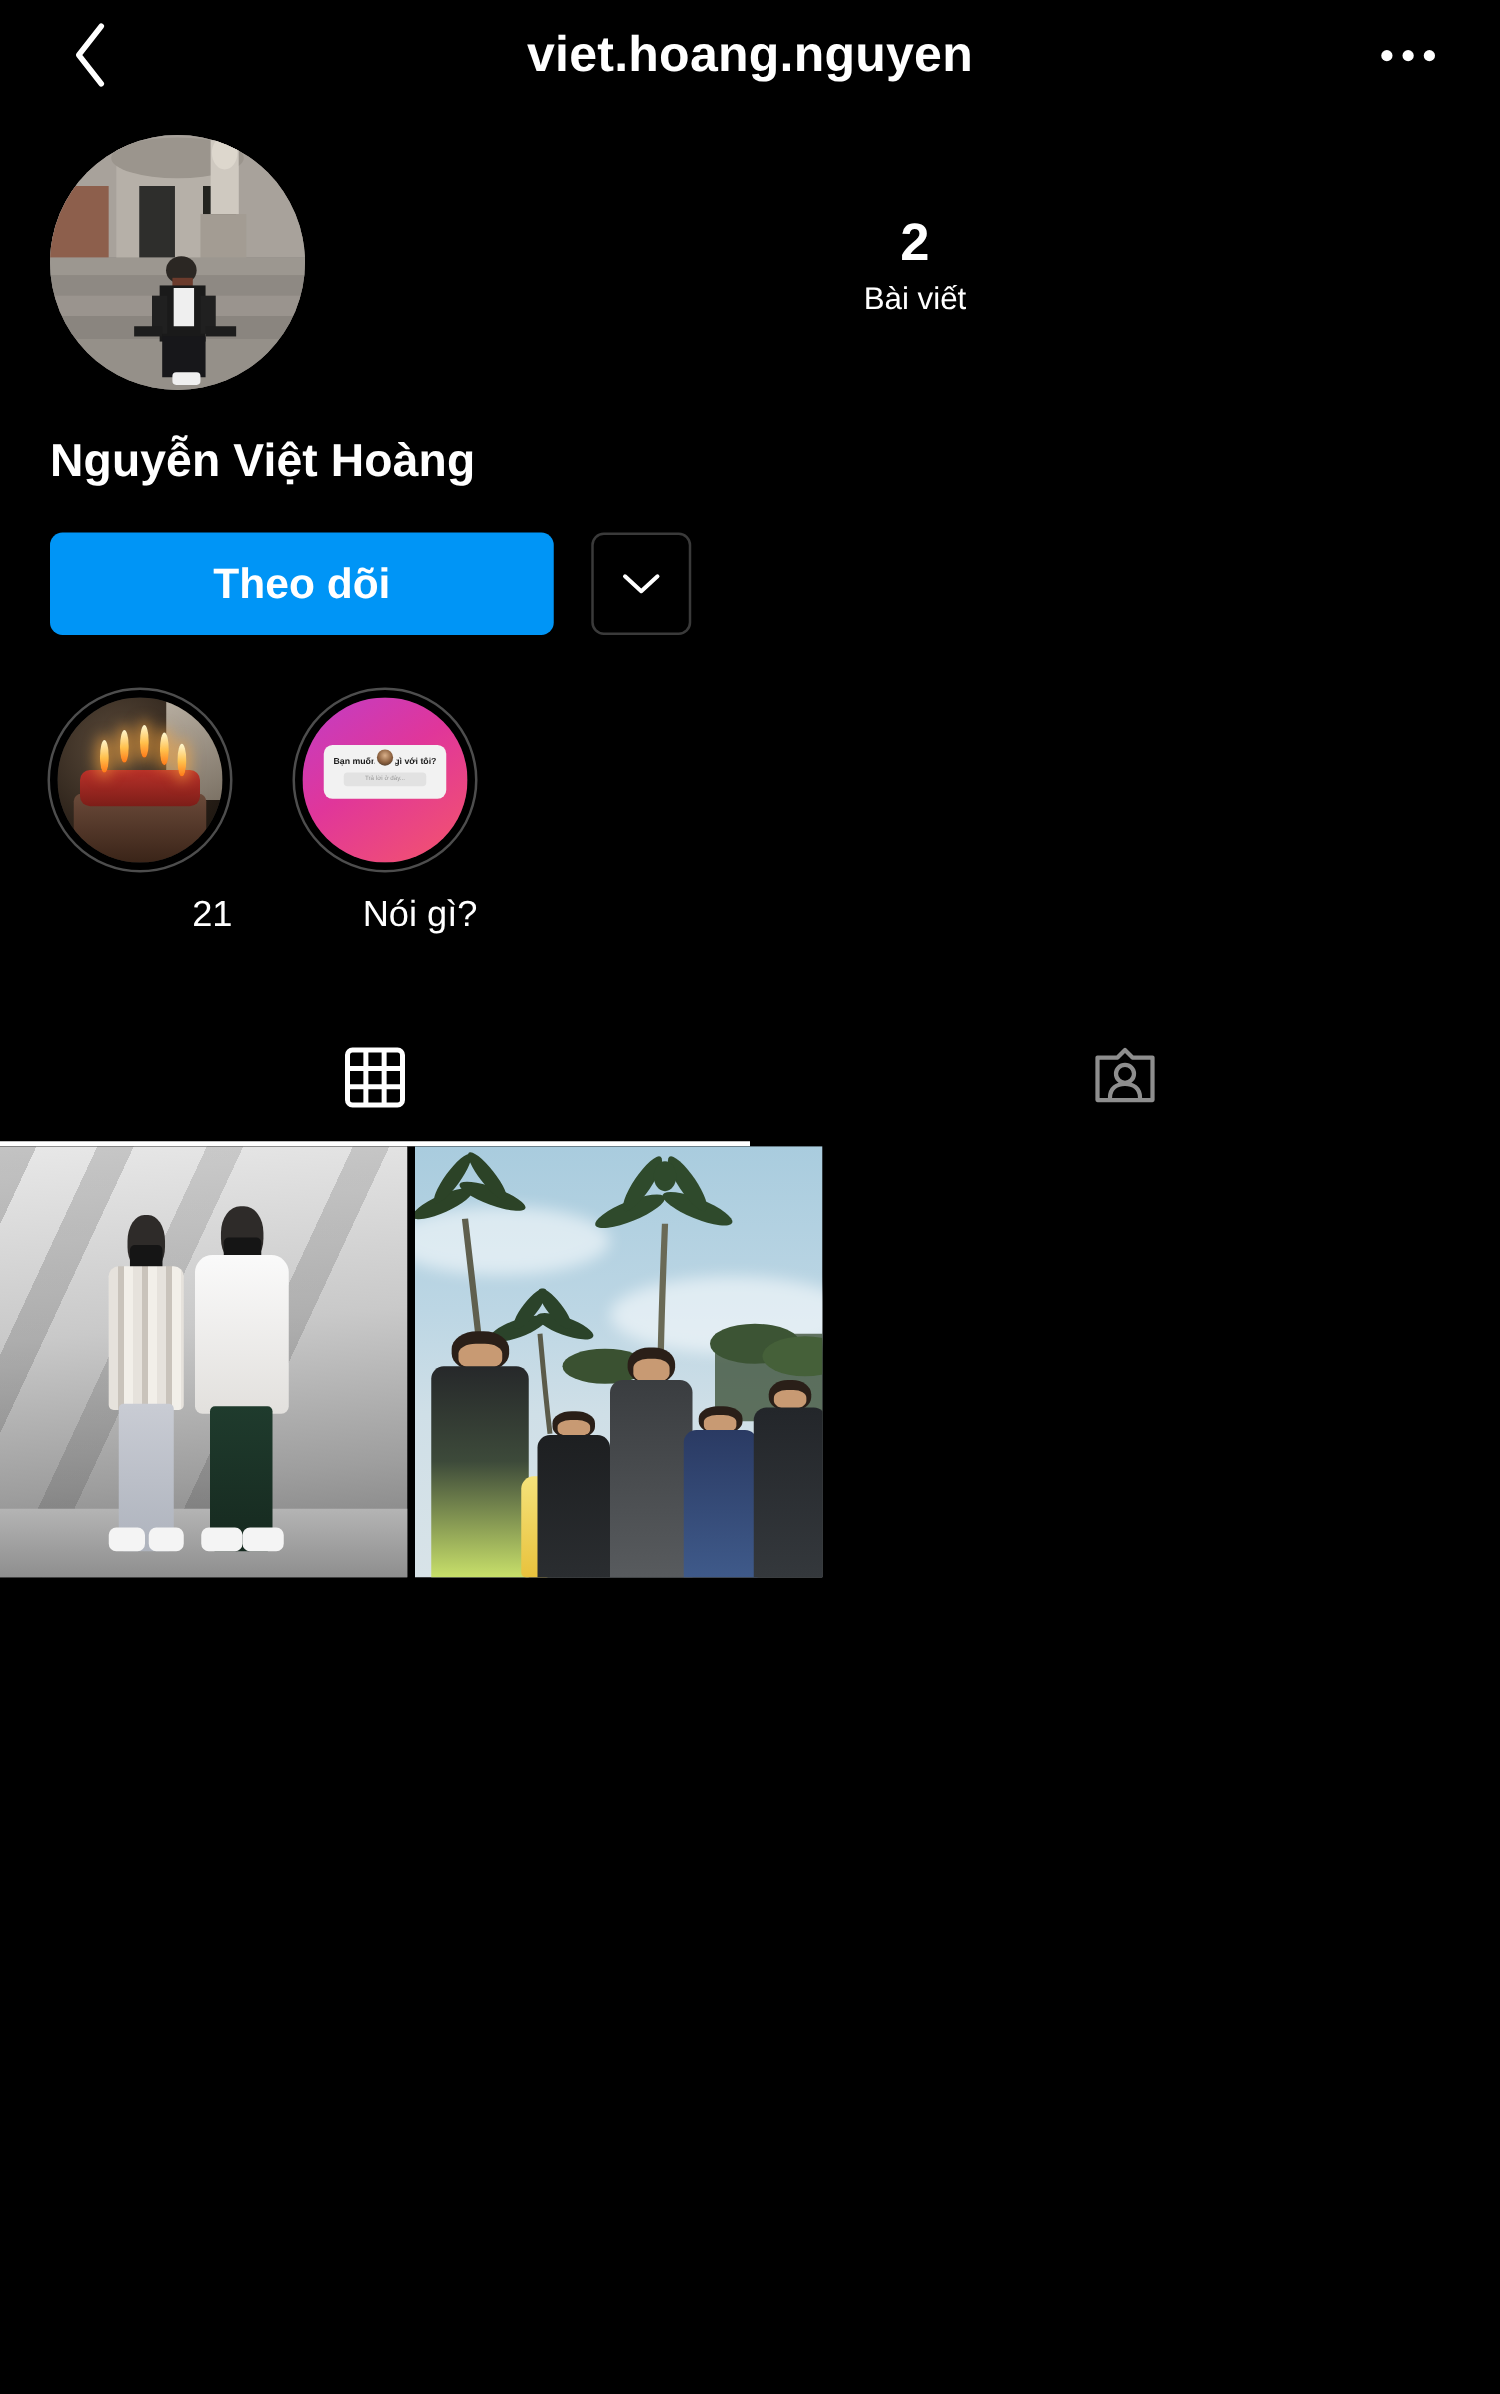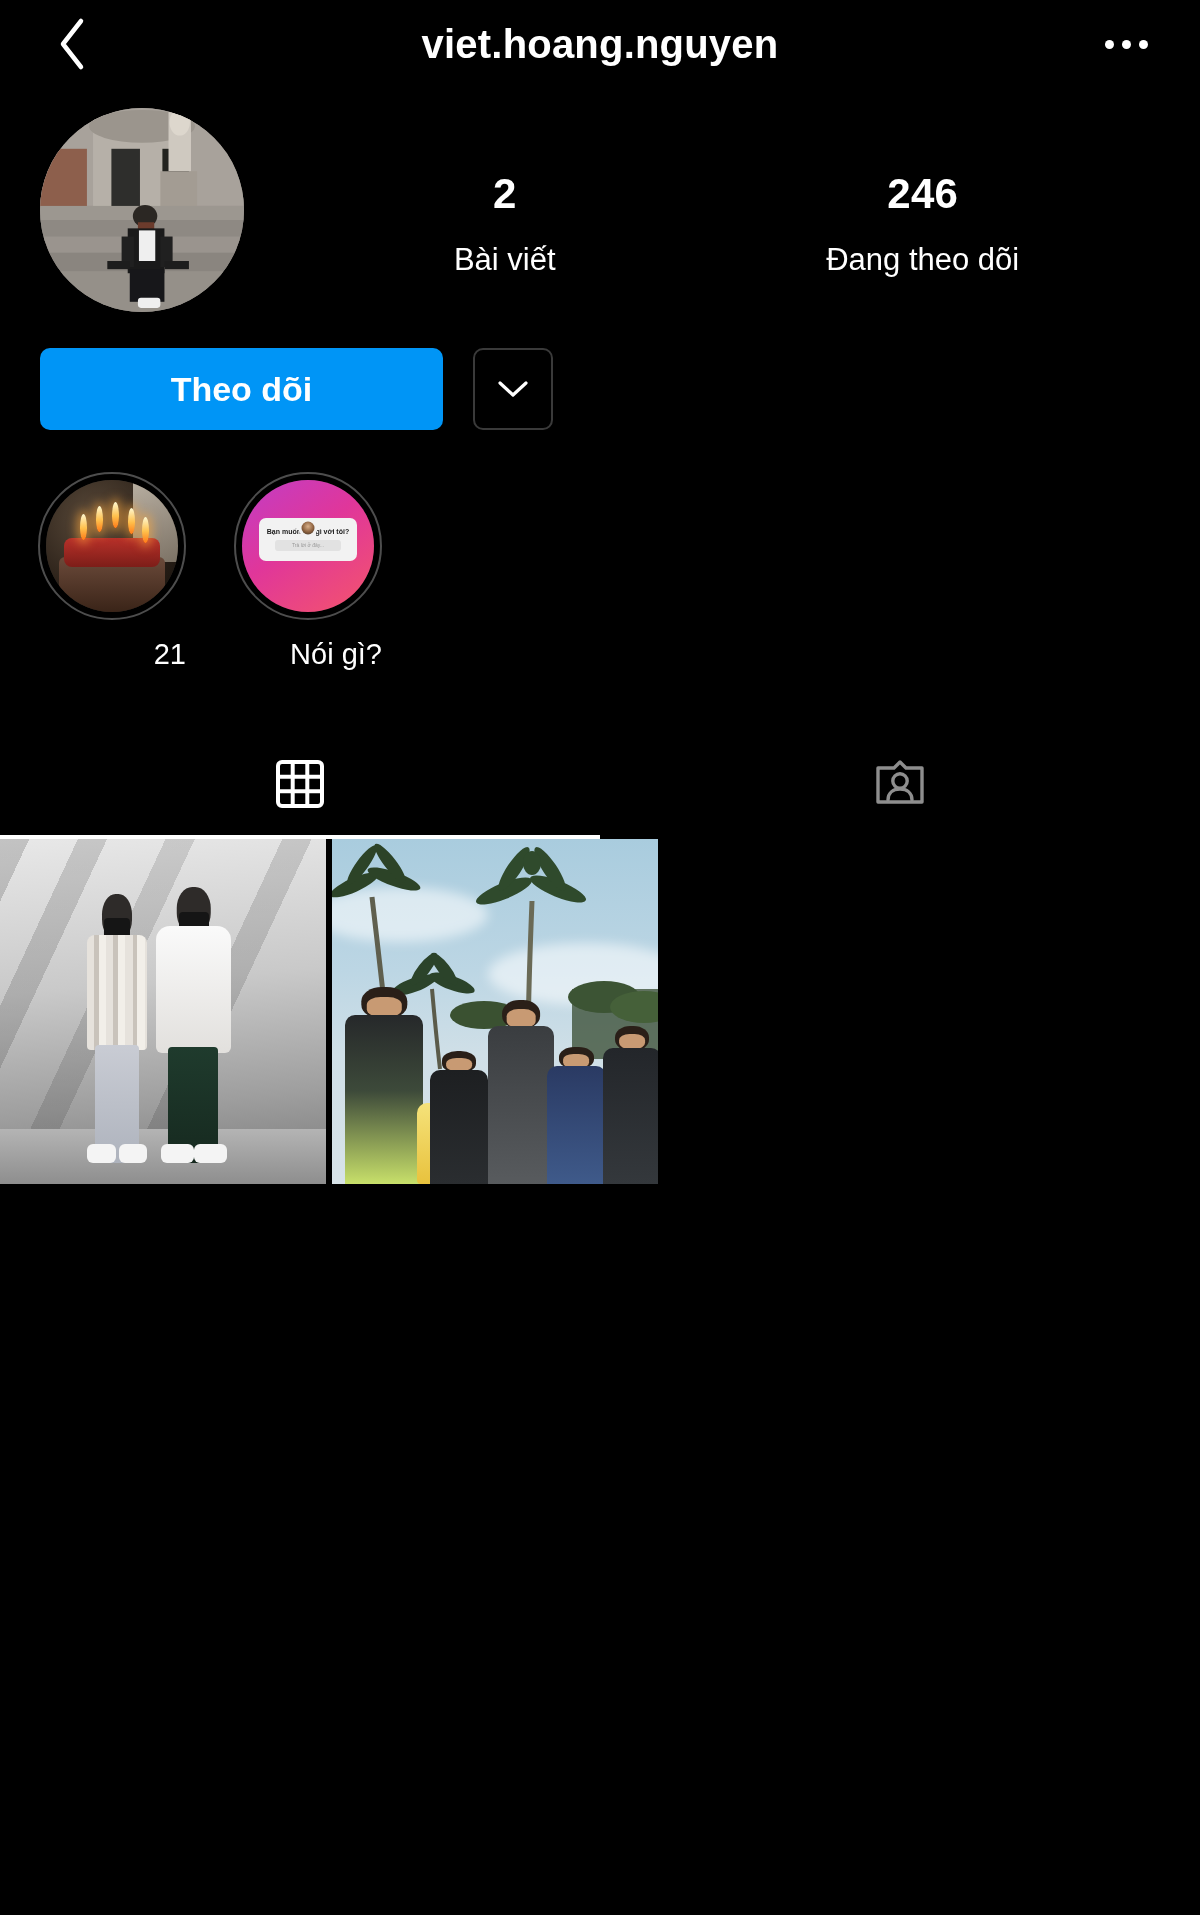--- a/index.html
+++ b/index.html
@@ -75,24 +75,24 @@
     padding-right: 10px;
   }
   .stat { text-align: center; cursor: pointer; min-width: 120px;}
   .stat-value {
     font-size: 42px;
     font-weight: 700;
     line-height: 1.12;
     letter-spacing: 0.3px;
   }
   .stat-label {
-    font-size: 31px;
+    font-size: 25px;
     font-weight: 400;
     line-height: 1.3;
-    margin-top: 23px;
+    margin-top: 6px;
     color: #ffffff;
   }
 
   
   .display-name {
     padding: 36px 40px 0 40px;
     font-size: 37px;
     font-weight: 700;
     letter-spacing: 0.1px;
   }
@@ -327,27 +327,24 @@
         <rect x="88" y="158" width="34" height="32" fill="#17171a"></rect>
         <rect x="96" y="186" width="22" height="10" fill="#efefef" rx="3"></rect>
       </svg>
     </div>
 
     <div class="stats">
       <div class="stat">
         <div class="stat-value">2</div>
         <div class="stat-label">Bài viết</div>
       </div>
-      <div class="stat">
-        <div class="stat-value">246</div>
-        <div class="stat-label">Đang theo dõi</div>
-      </div>
     </div>
   </div>
 
+  <div class="display-name">Nguyễn Việt Hoàng</div>
 
   <div class="actions">
     <div class="btn btn-follow">Theo dõi</div>
     <div class="btn btn-more">
       <svg width="34" height="22" viewBox="0 0 34 22" fill="none">
         <path d="M4 5 L17 17 L30 5" stroke="#ffffff" stroke-width="3.2" stroke-linecap="round" stroke-linejoin="round"></path>
       </svg>
     </div>
   </div>
 

